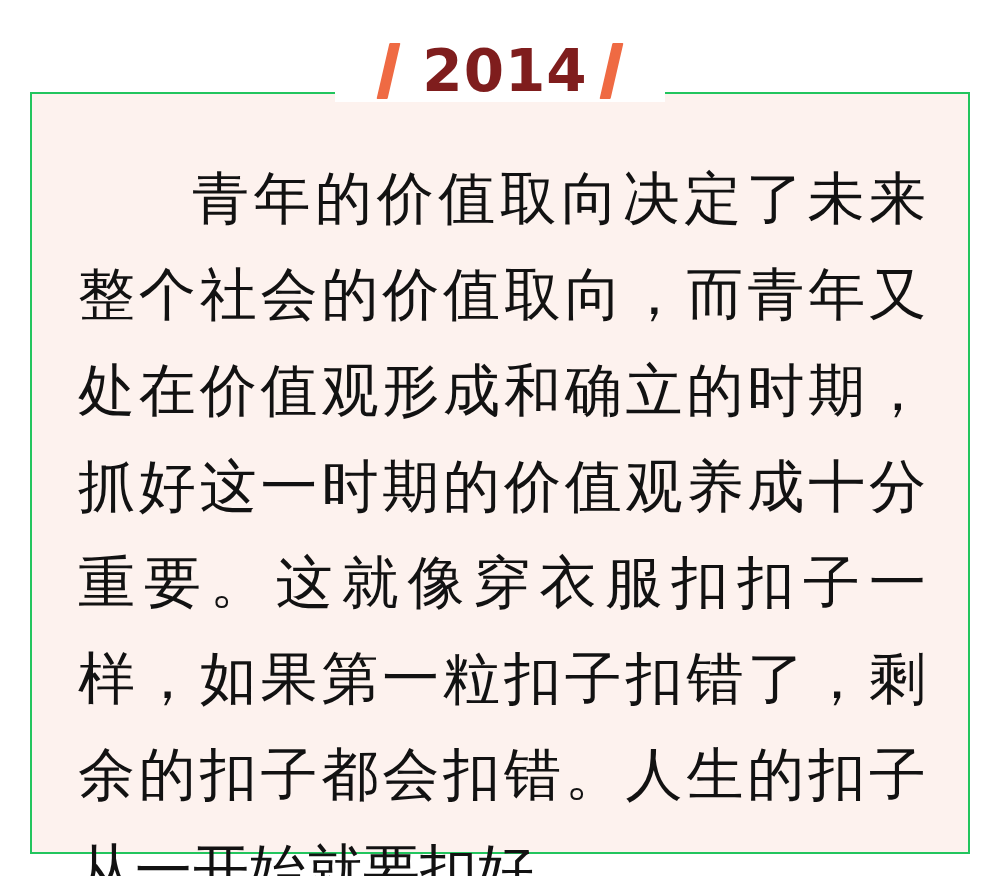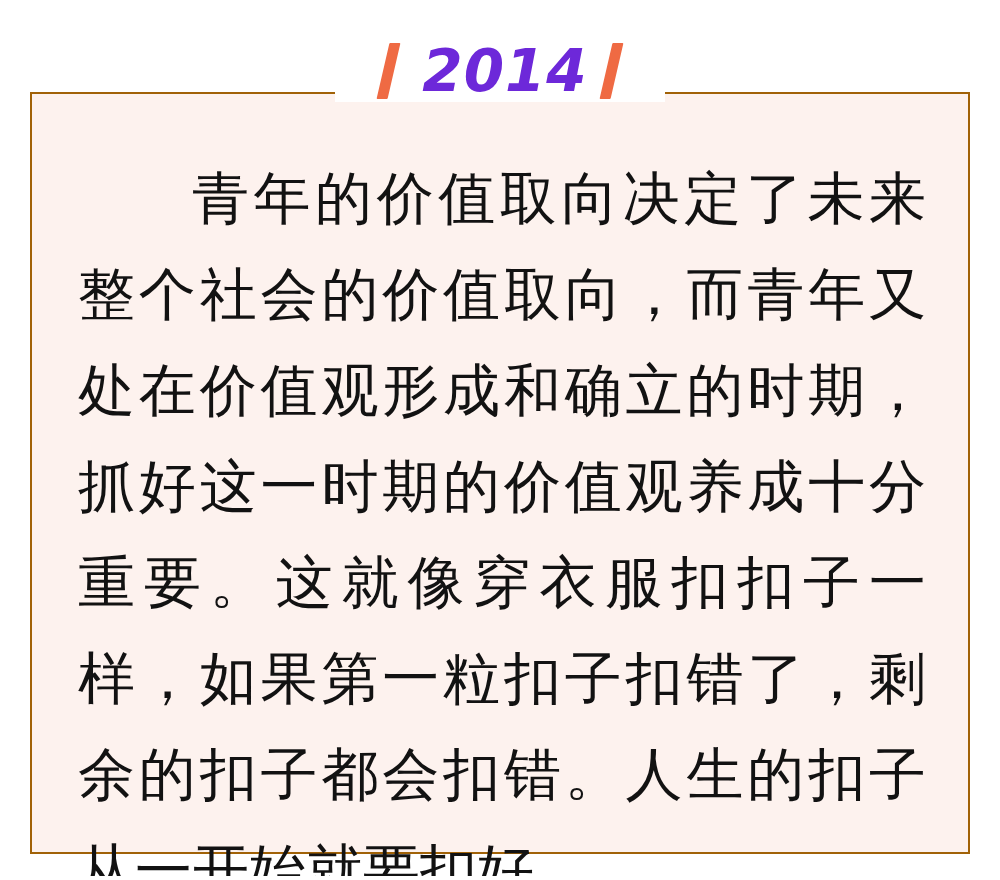--- a/index.html
+++ b/index.html
@@ -31,21 +31,21 @@
     background: #ffffff;
   }
 
   .quote-card {
     position: absolute;
     left: 30px;
     top: 92px;
     width: 940px;
     height: 762px;
     background: #fdf2ee;
-    border: 2px solid #a16207;
+    border: 2px solid #22c55e;
     box-sizing: border-box;
   }
 
   .year-banner {
     position: absolute;
     left: 0;
     right: 0;
     top: 40px;
     height: 62px;
     display: flex;
@@ -69,24 +69,23 @@
     display: block;
     width: 11px;
     height: 56px;
     background: #ef6a43;
     transform: skewX(-13deg);
     border-radius: 1px;
   }
   .year-text {
     font-family: "DejaVu Sans", sans-serif;
     font-weight: bold;
-    font-style: italic;
     font-size: 58px;
     line-height: 58px;
-    color: #6d28d9;
+    color: #7f1d1d;
     letter-spacing: 1px;
     white-space: nowrap;
     margin-left: 10px;
   }
 
   .quote-body {
     position: absolute;
     left: 46px;
     right: 42px;
     top: 56px;

